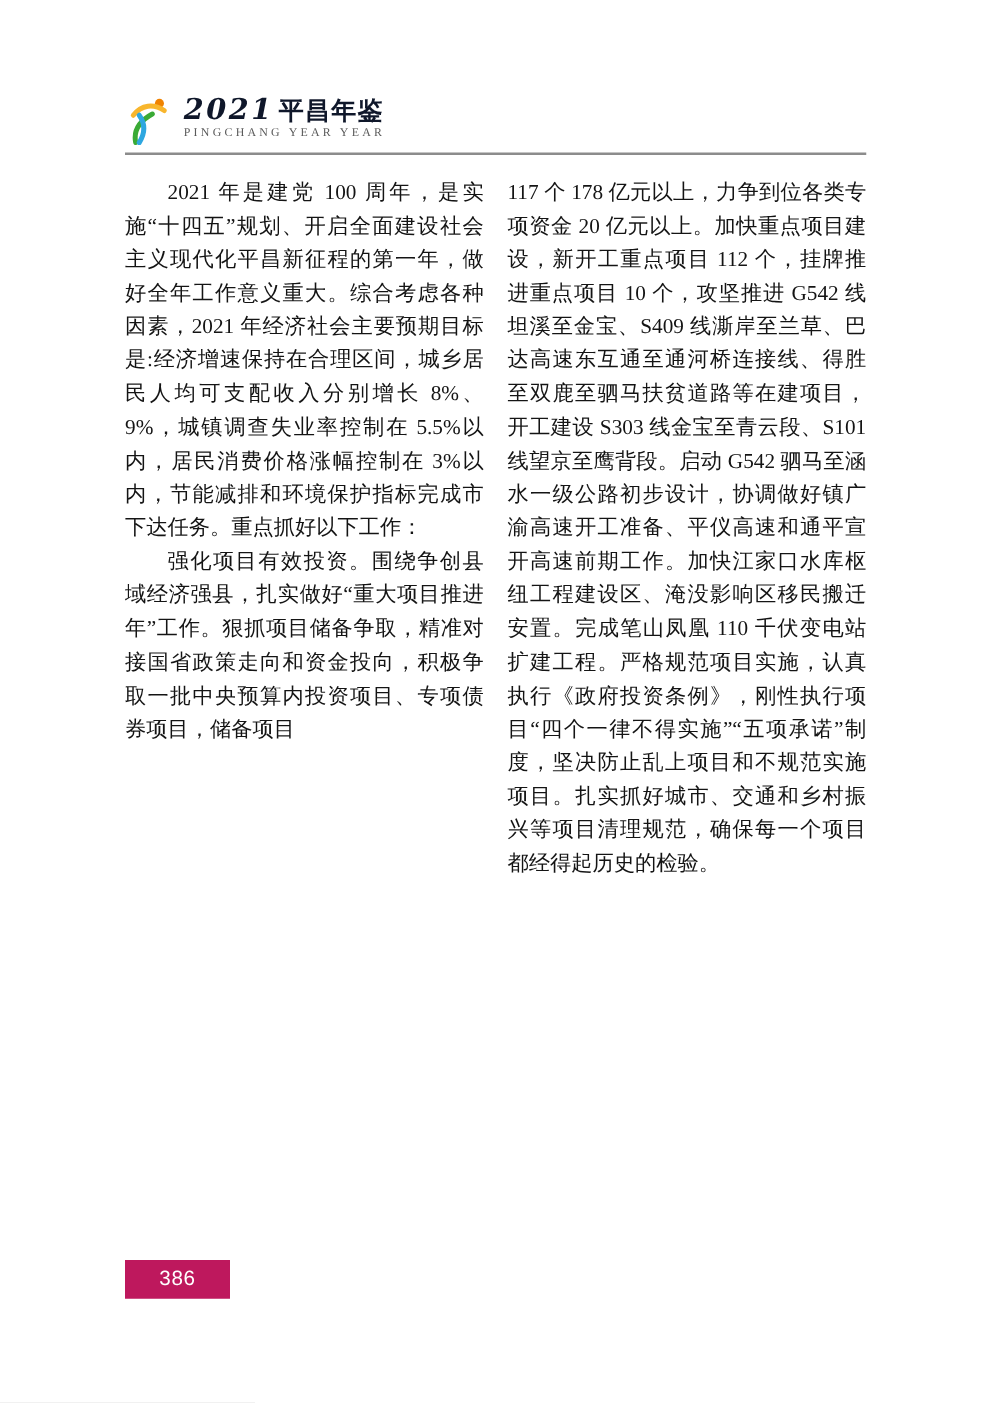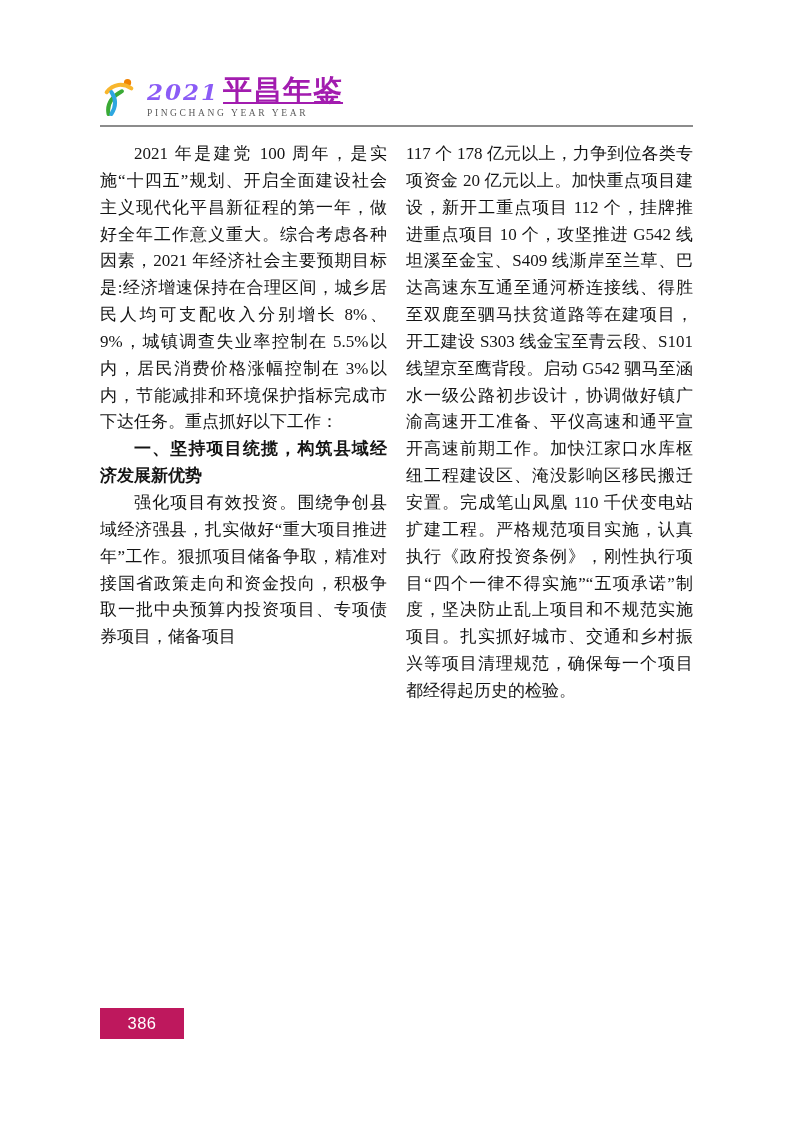--- a/index.html
+++ b/index.html
@@ -16,24 +16,24 @@
   .header{
     position:absolute;left:100px;top:76px;width:593px;
     border-bottom:2px solid #8c8c8c;
     padding-bottom:6px;
   }
   .logo-row{display:flex;align-items:flex-start;gap:9px;}
   .logo-svg{width:38px;height:40px;flex:0 0 auto;}
   .title-block{display:flex;flex-direction:column;line-height:1;}
   .title-line{display:flex;align-items:baseline;gap:4px;}
   .title-year{
-    font-style:italic;font-weight:bold;font-size:23px;color:#8b5cf6;
+    font-style:italic;font-weight:bold;font-size:23px;color:#0f172a;
     letter-spacing:2px;font-family:"DejaVu Serif",serif;
   }
-  .title-cn{font-weight:bold;font-size:29px;color:#a21caf;letter-spacing:1px;text-decoration:underline;}
+  .title-cn{font-weight:bold;font-size:20px;color:#0f172a;letter-spacing:1px;}
   .title-en{
     margin-top:4px;font-size:9.5px;color:#5a5a5a;letter-spacing:2.6px;
     font-family:"Liberation Serif",serif;
   }
   
   .content{
     position:absolute;left:100px;top:141px;width:593px;
     display:flex;gap:19px;
   }
   .col{
@@ -82,21 +82,20 @@
         </div>
         <span class="title-en">PINGCHANG YEAR YEAR</span>
       </div>
     </div>
   </div>
 
   <div class="content">
 
     <div class="col">
       <p>2021 年是建党 100 周年，是实施“十四五”规划、开启全面建设社会主义现代化平昌新征程的第一年，做好全年工作意义重大。综合考虑各种因素，2021 年经济社会主要预期目标是:经济增速保持在合理区间，城乡居民人均可支配收入分别增长 8%、9%，城镇调查失业率控制在 5.5%以内，居民消费价格涨幅控制在 3%以内，节能减排和环境保护指标完成市下达任务。重点抓好以下工作：</p>
-      <p class="subsection-heading">一、坚持项目统揽，构筑县域经济发展新优势</p>
       <p>强化项目有效投资。围绕争创县域经济强县，扎实做好“重大项目推进年”工作。狠抓项目储备争取，精准对接国省政策走向和资金投向，积极争取一批中央预算内投资项目、专项债券项目，储备项目</p>
     </div>
 
     <div class="col">
       <p class="no-indent">117 个 178 亿元以上，力争到位各类专项资金 20 亿元以上。加快重点项目建设，新开工重点项目 112 个，挂牌推进重点项目 10 个，攻坚推进 G542 线坦溪至金宝、S409 线澌岸至兰草、巴达高速东互通至通河桥连接线、得胜至双鹿至驷马扶贫道路等在建项目，开工建设 S303 线金宝至青云段、S101 线望京至鹰背段。启动 G542 驷马至涵水一级公路初步设计，协调做好镇广渝高速开工准备、平仪高速和通平宣开高速前期工作。加快江家口水库枢纽工程建设区、淹没影响区移民搬迁安置。完成笔山凤凰 110 千伏变电站扩建工程。严格规范项目实施，认真执行《政府投资条例》，刚性执行项目“四个一律不得实施”“五项承诺”制度，坚决防止乱上项目和不规范实施项目。扎实抓好城市、交通和乡村振兴等项目清理规范，确保每一个项目都经得起历史的检验。</p>
     </div>
 
   </div>
 
   <div class="page-badge">

